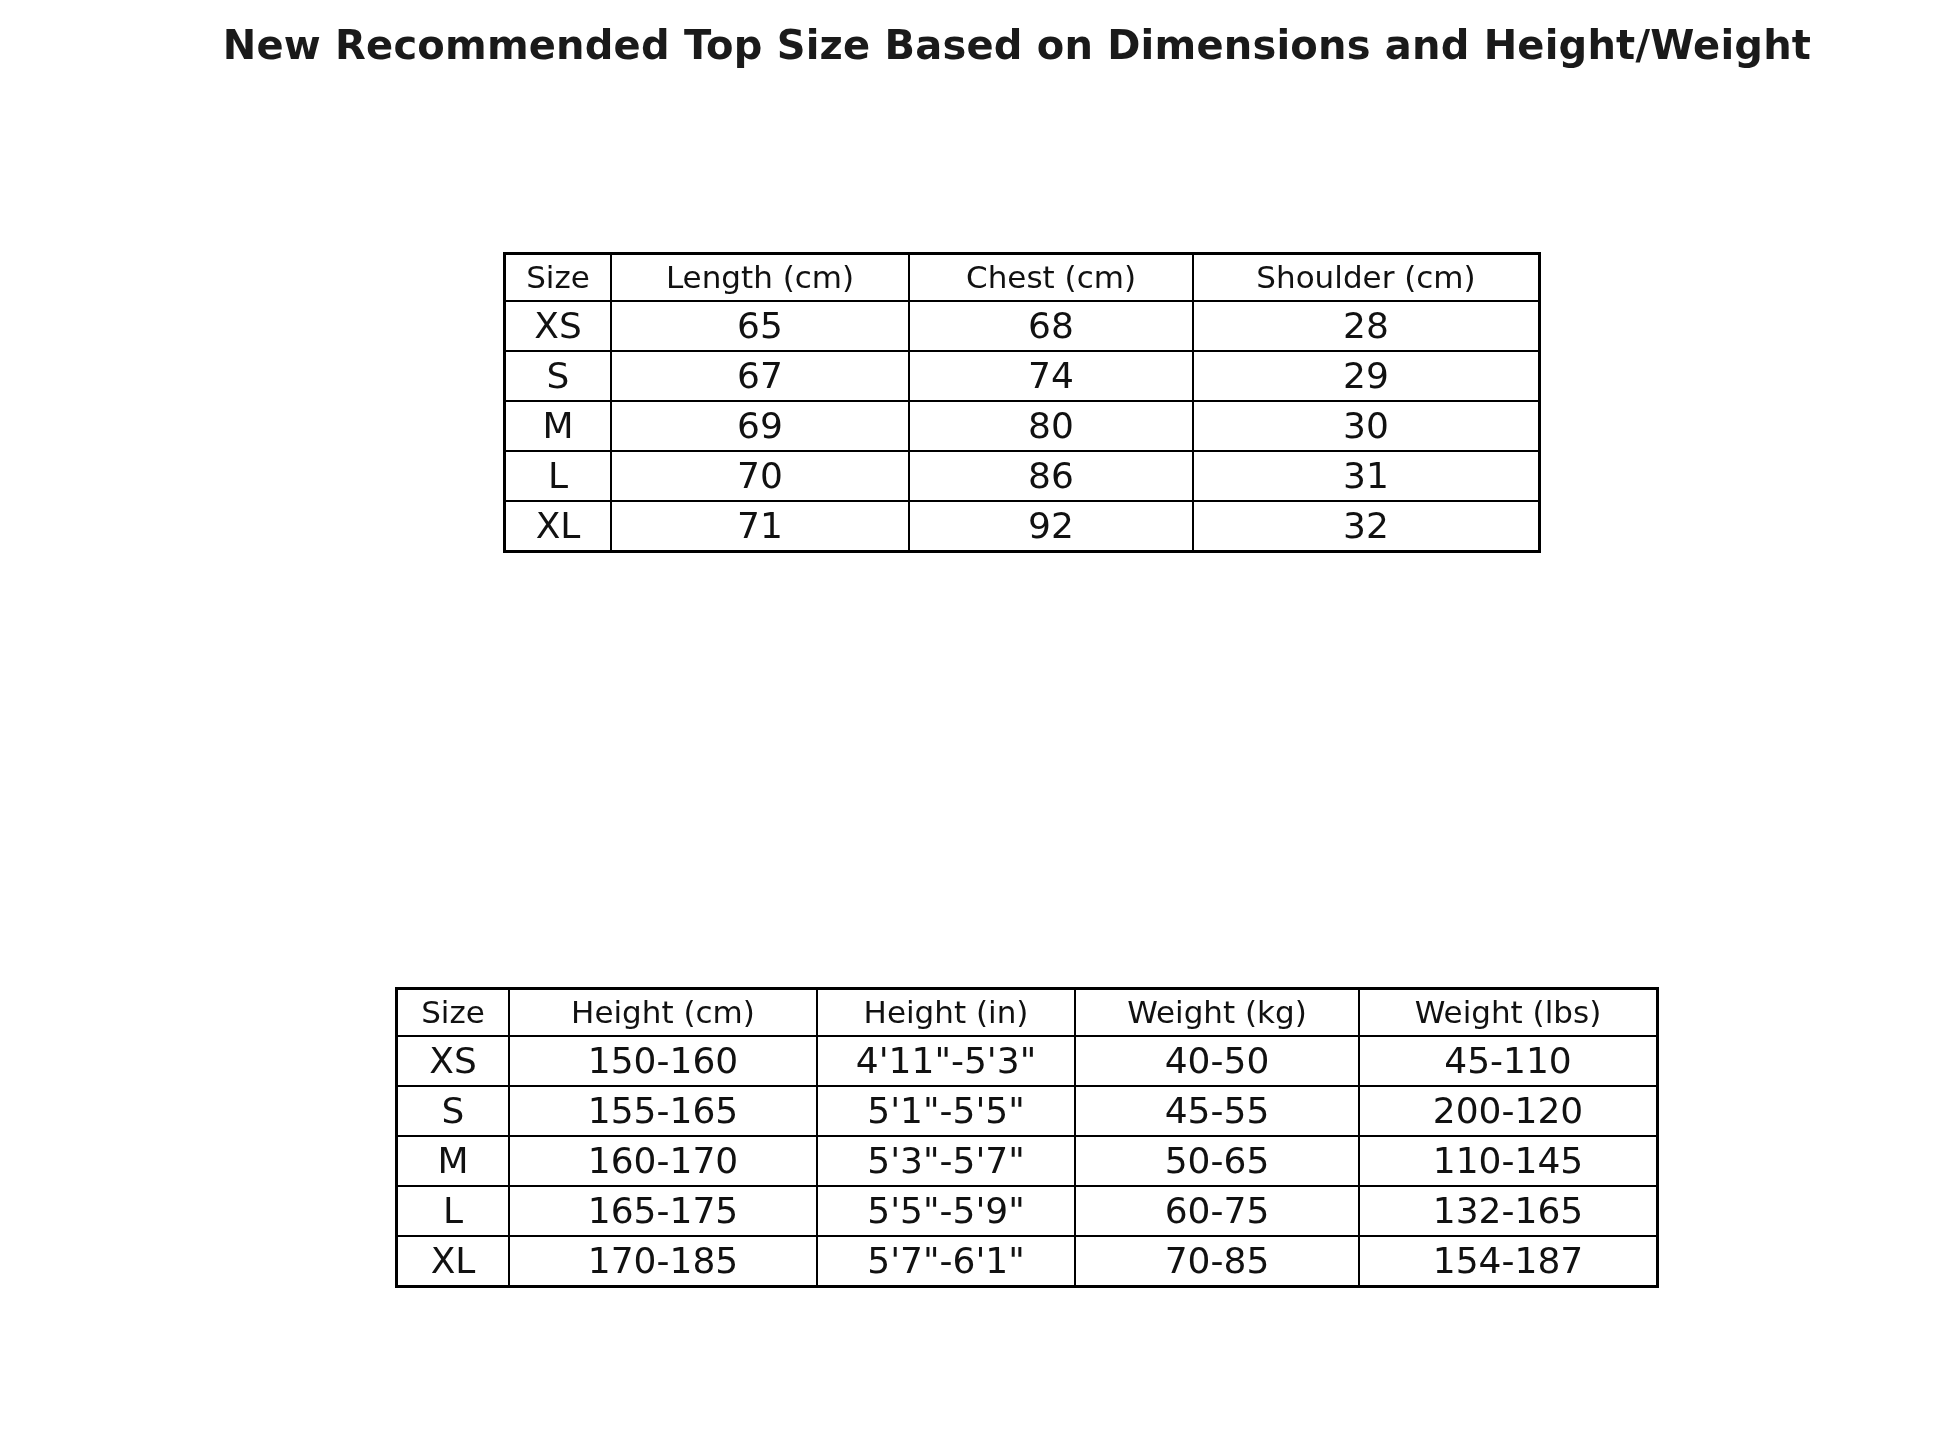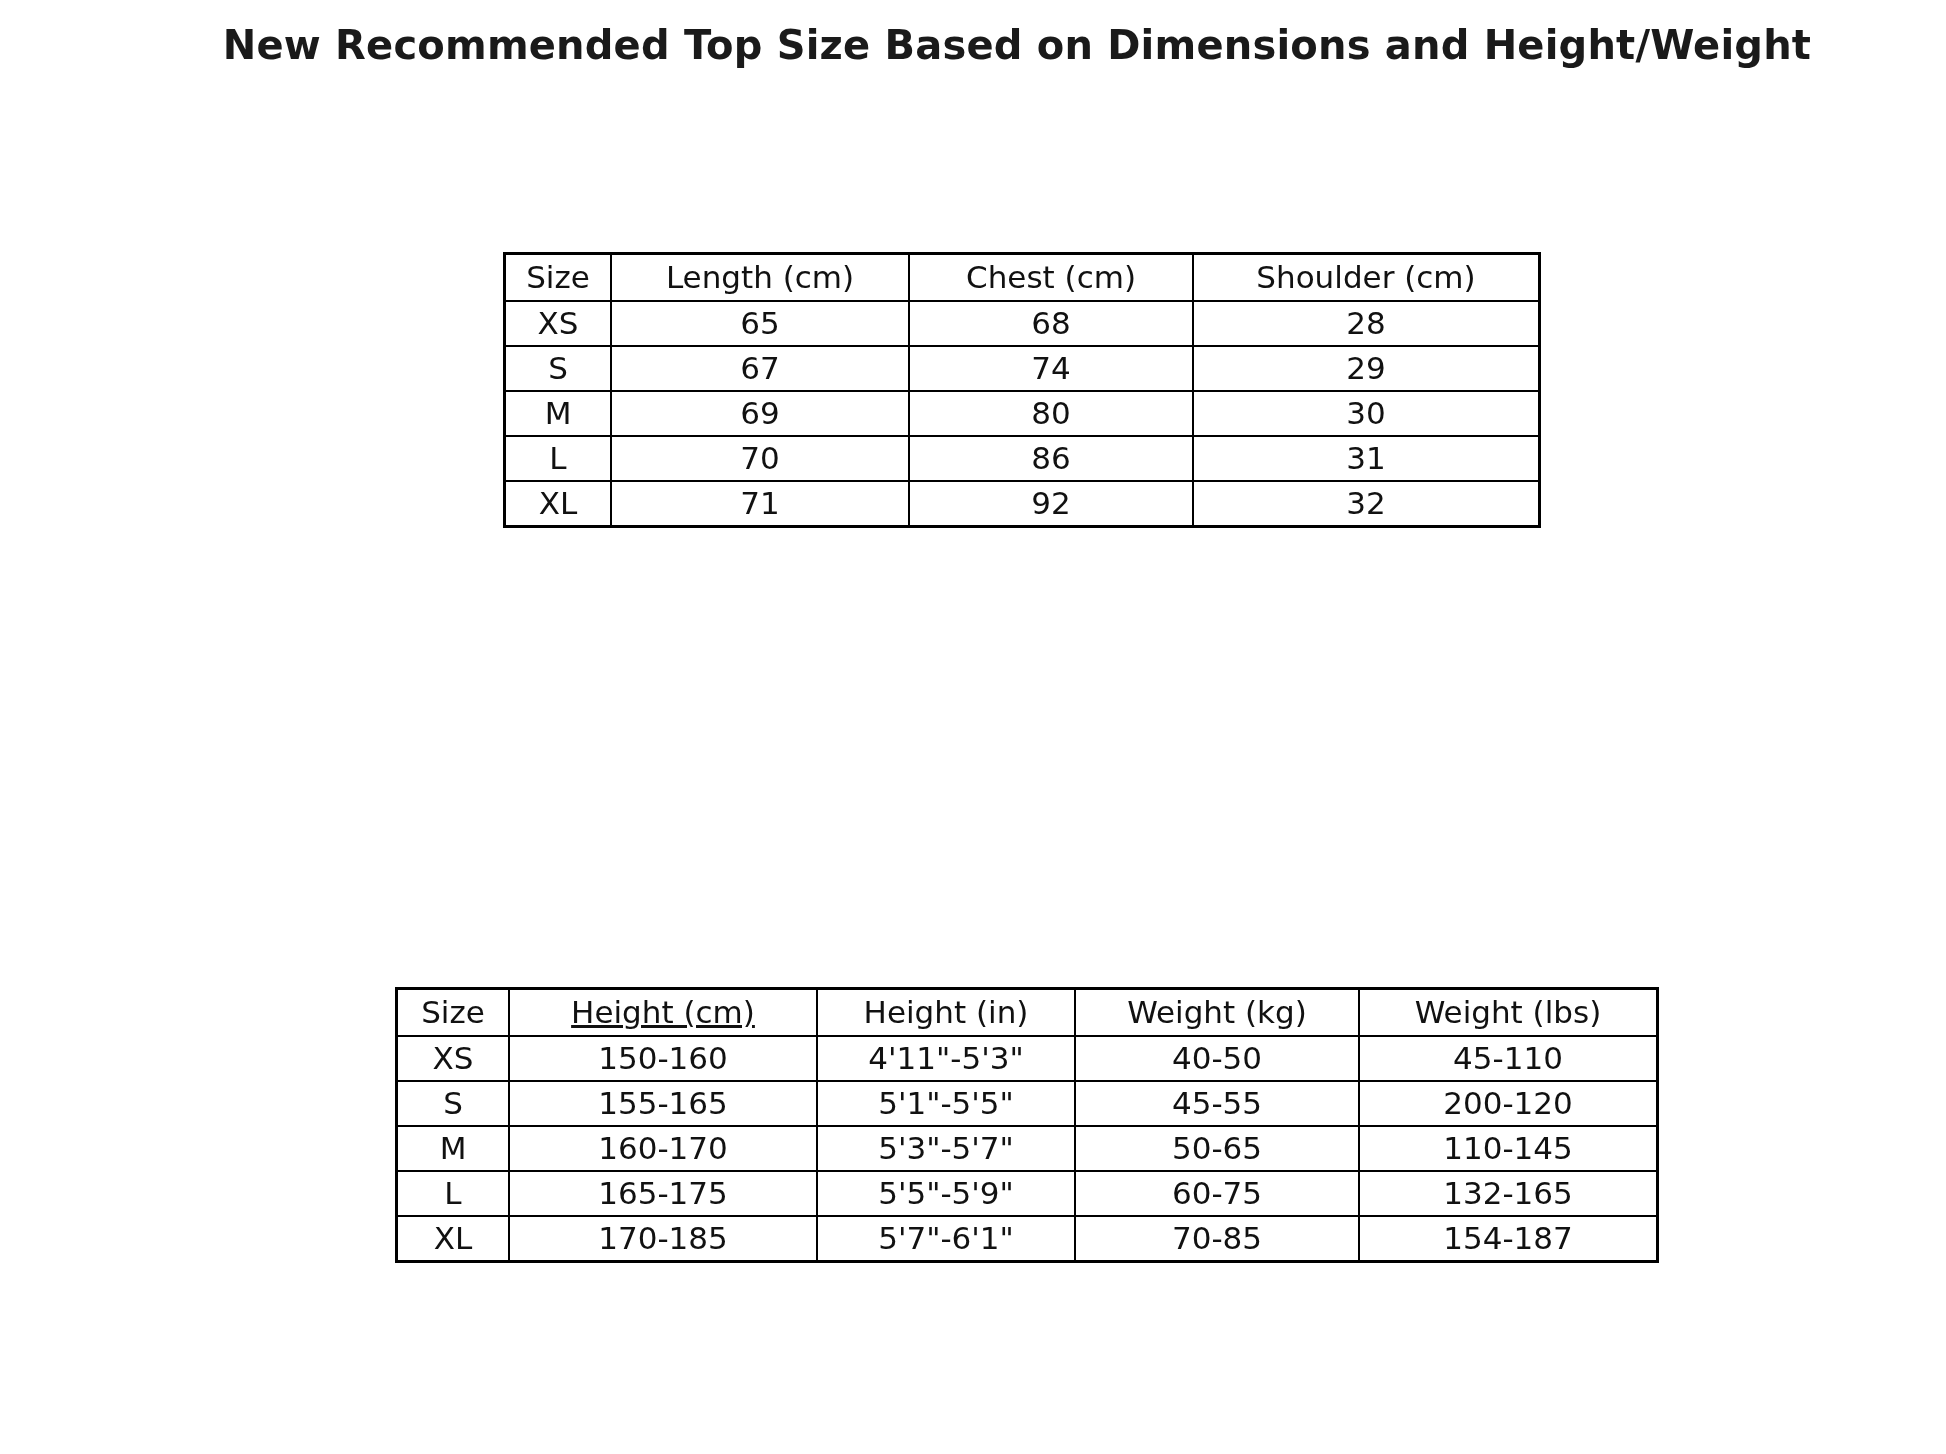--- a/index.html
+++ b/index.html
@@ -33,21 +33,21 @@
   .size-table {
     position: absolute;
     border-collapse: collapse;
     border: 3px solid #000000;
     background: #ffffff;
   }
   .size-table td,
   .size-table th {
     border: 2px solid #000000;
     font-weight: normal;
-    font-size: 31px;
+    font-size: 36px;
     line-height: 1.0;
     text-align: center;
     color: #111111;
     padding: 6px 18px;
     white-space: nowrap;
   }
   .size-table thead th {
     font-size: 31px;
     padding: 7px 12px;
     text-align: center;
@@ -62,21 +62,21 @@
   #table-dimensions .col-length { width: 272px; }
   #table-dimensions .col-chest  { width: 258px; }
   #table-dimensions .col-shoulder { width: 320px; }
 
   
   #table-heightweight {
     left: 395px;
     top: 987px;
   }
   #table-heightweight .col-size     { width: 86px; }
-  #table-heightweight .col-hcm      { width: 282px; text-decoration: underline; }
+  #table-heightweight .col-hcm      { width: 282px; }
   #table-heightweight .col-hin      { width: 232px; }
   #table-heightweight .col-wkg      { width: 258px; margin-top: 16px; }
   #table-heightweight .col-wlbs     { width: 272px; margin-left: 11px; }
 </style>
 </head>
 <body>
 
 <div id="page-title">New Recommended Top Size Based on Dimensions and Height/Weight</div>
 
 <table class="size-table" id="table-dimensions">

